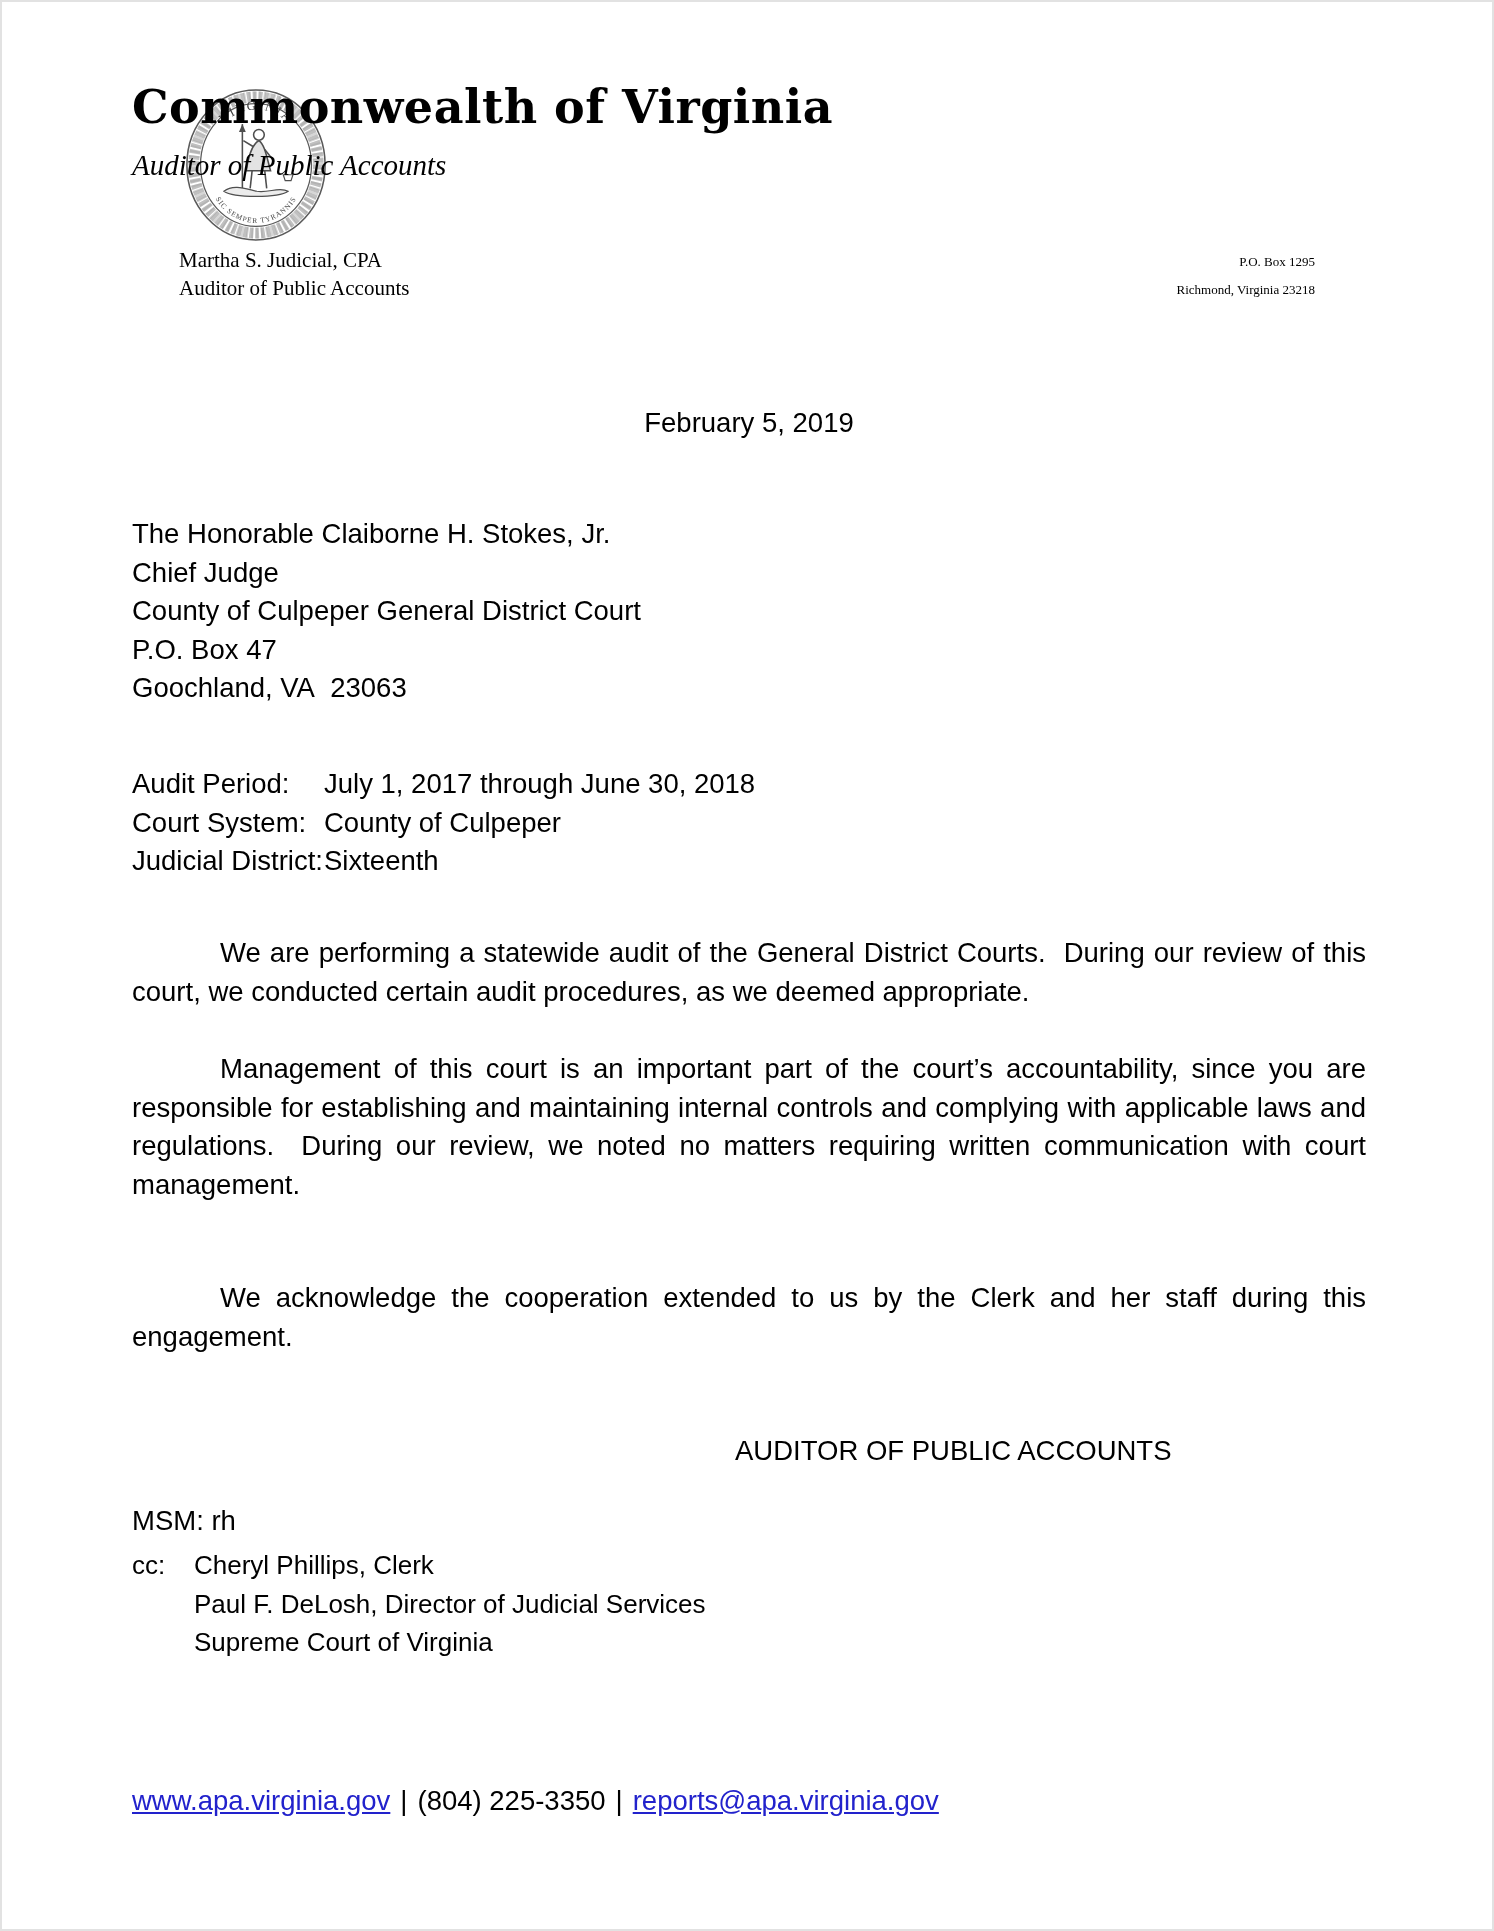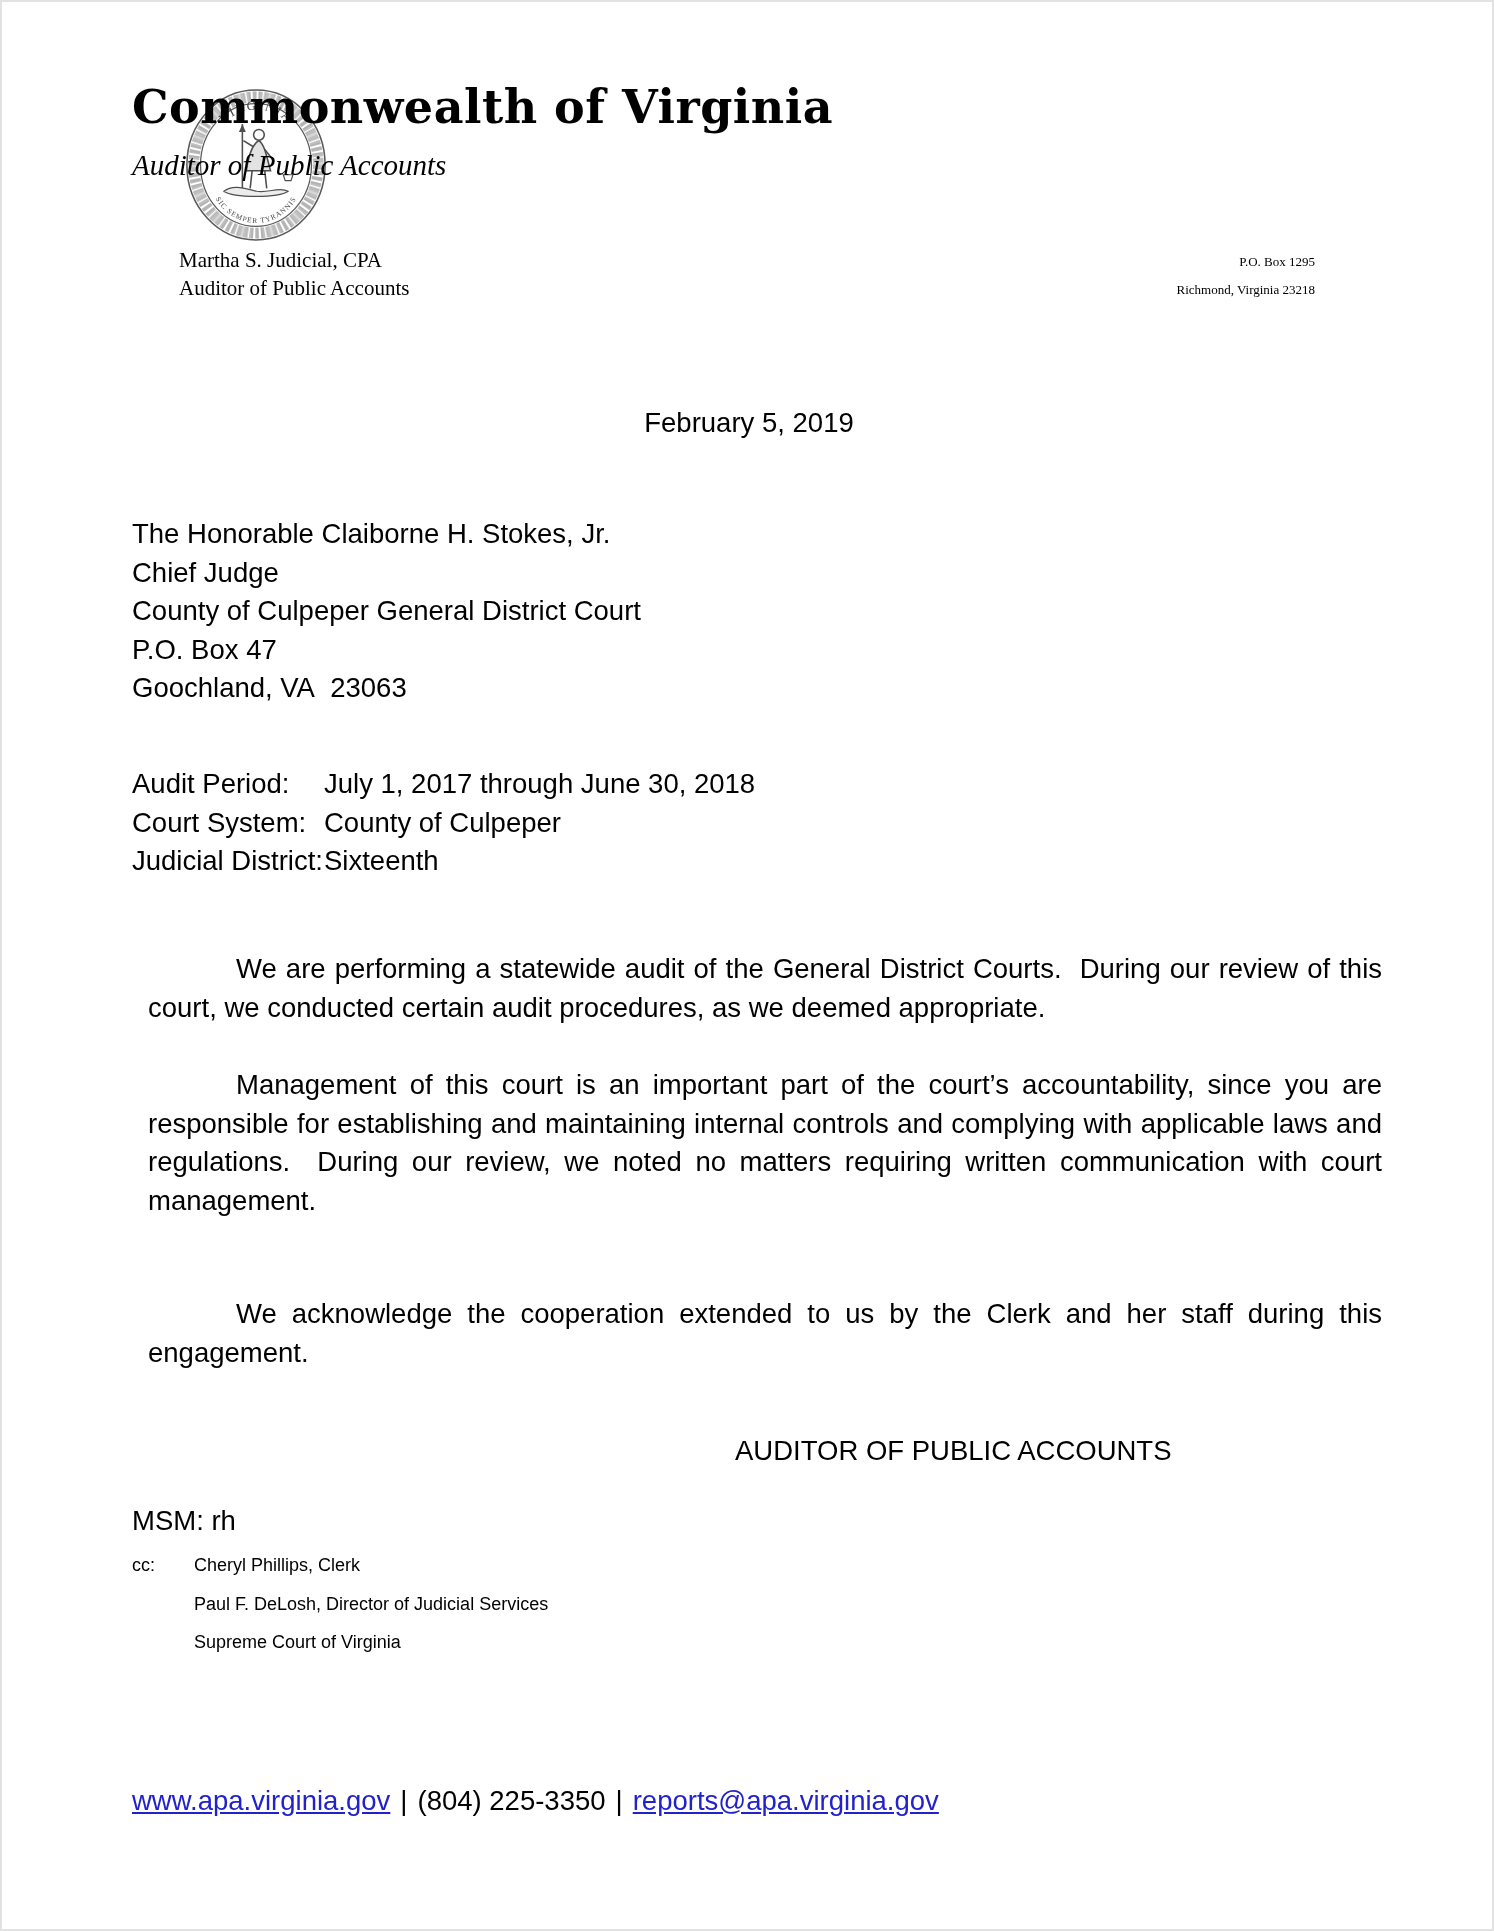--- a/index.html
+++ b/index.html
@@ -87,21 +87,21 @@
     line-height: 38.5px;
   }
   .audit-row .audit-label {
     display: inline-block;
     width: 192px;
   }
   .paragraph {
     position: absolute;
     left: 130px;
     width: 1234px;
-    margin: 16px;
+    margin: 0;
     font-size: 27.5px;
     line-height: 38.5px;
     text-align: justify;
     text-indent: 88px;
   }
   .para-1 { top: 932px; }
   .para-2 { top: 1048px; }
   .para-3 { top: 1277px; }
 
   .closing-line {
@@ -116,21 +116,21 @@
     left: 130px;
     top: 1500px;
     font-size: 27.5px;
     line-height: 38.5px;
   }
   .cc-block {
     position: absolute;
     left: 130px;
     top: 1544px;
     display: flex;
-    font-size: 18px;
+    font-size: 26px;
     line-height: 38.5px;
   }
   .cc-label { width: 62px; }
   .cc-entries .cc-entry:nth-child(4) { padding-left: 17px; }
 
   
   .footer {
     position: absolute;
     left: 130px;
     width: 1234px;

